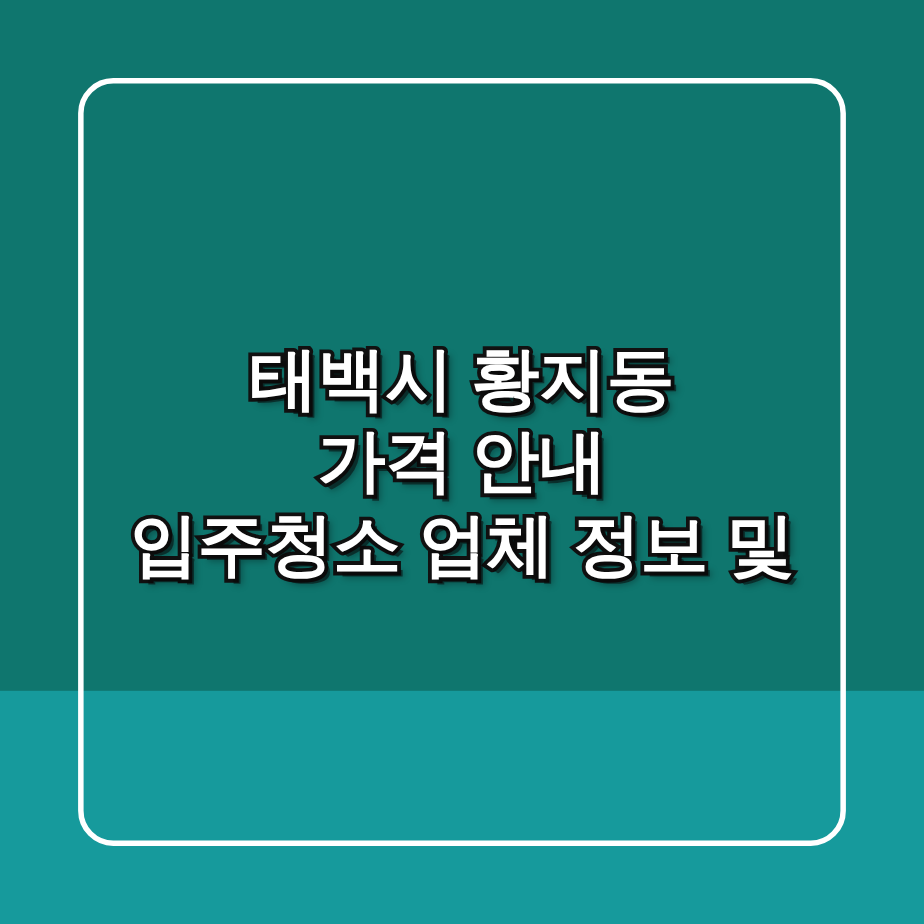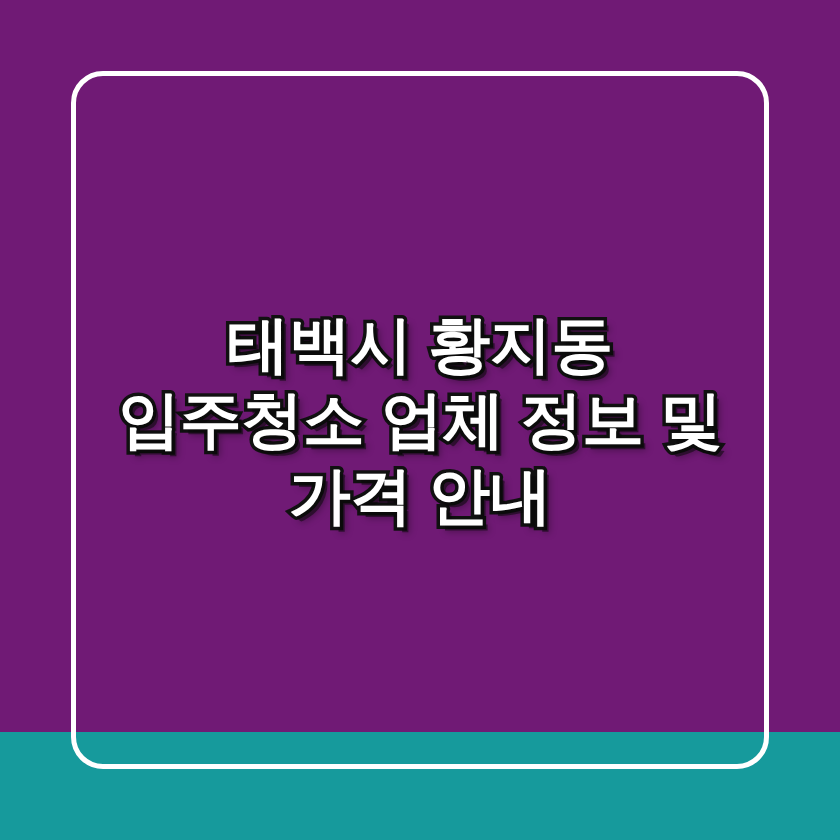--- a/index.html
+++ b/index.html
@@ -10,22 +10,22 @@
     width: 840px;
     height: 840px;
     background: #169a9c;
     font-family: "Liberation Sans", "DejaVu Sans", sans-serif;
     overflow: hidden;
   }
 
   .card {
     position: relative;
     width: 840px;
-    height: 732px;
-    background: #701a75;
+    height: 628px;
+    background: #0f766e;
     box-sizing: border-box;
   }
 
   
   .frame {
     position: absolute;
     left: 71px;
     top: 71px;
     width: 698px;
     height: 698px;
@@ -66,17 +66,17 @@
 </style>
 </head>
 <body>
 
 <div class="card">
 
   <div class="frame"></div>
 
   <div class="title-block">
     <span class="title-line">태백시 황지동</span>
+    <span class="title-line">가격 안내</span>
     <span class="title-line">입주청소 업체 정보 및</span>
-    <span class="title-line">가격 안내</span>
   </div>
 
 </div>
 
 </body></html>

